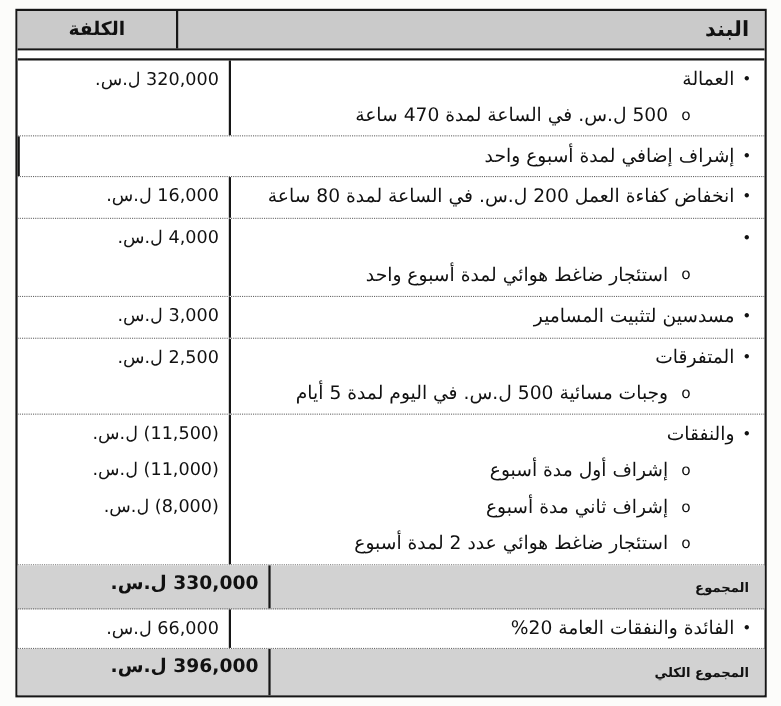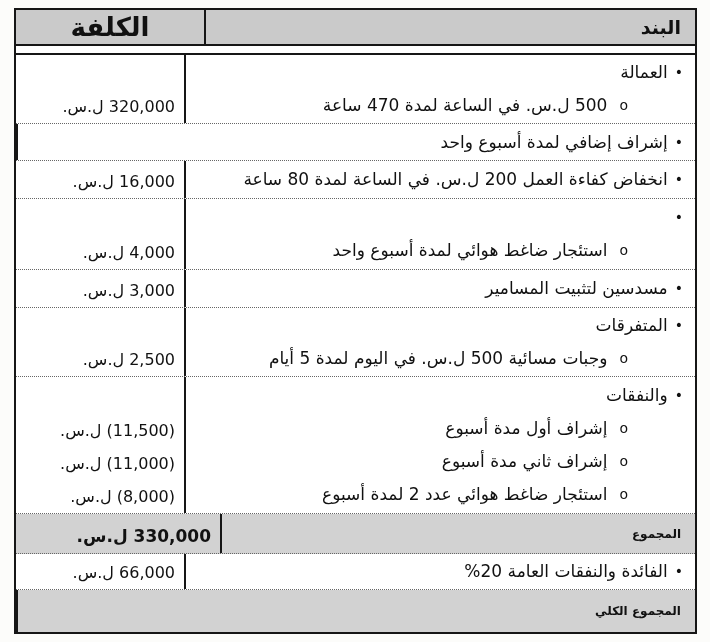--- a/index.html
+++ b/index.html
@@ -31,23 +31,23 @@
     border-bottom: 2px solid #161616;
   }
   .hdr-item {
     flex: 1;
     border-left: 2px solid #161616;
     display: flex; align-items: center;
     padding-left: 6px; padding-right: 14px;
     font-weight: bold; font-size: 19px;
   }
   .hdr-cost {
-    width: 188px;
+    width: 144px;
     display: flex; align-items: center; justify-content: center;
-    font-weight: bold; font-size: 26px;
+    font-weight: bold; font-size: 17px;
   }
 
   
   .gaprow {
     flex: 0 0 9px;
     background: #ffffff;
     border-bottom: 2px solid #161616;
   }
 
   .bodyrows { flex: 1; display: flex; flex-direction: column; }
@@ -55,22 +55,22 @@
   .row { display: flex; border-bottom: 1px dotted #666; }
   .row.last { border-bottom: none; }
 
   .itemcell {
     flex: 1;
     border-left: 2px solid #161616;
     display: flex; flex-direction: column; justify-content: center;
     padding: 1px 12px 1px 8px;
   }
   .costcell {
-    width: 168px;
-    display: flex; flex-direction: column; justify-content: flex-end;
+    width: 192px;
+    display: flex; flex-direction: column; justify-content: flex-start;
     text-align: right;
     padding-right: 9px; padding-left: 4px;
     font-size: 16px;
   }
   .costcell .val { line-height: 33px; white-space: nowrap; }
 
   .mline {
     display: flex; align-items: center; gap: 7px;
     line-height: 33px; font-size: 17px; white-space: nowrap;
   }
@@ -217,17 +217,20 @@
             </div>
           </div>
           <div class="costcell">
             <div class="val">66,000 ل.س.</div>
           </div>
         </div>
         <div class="row total last" style="flex: 1 1 0%;">
           <div class="itemcell">
             <div class="tlabel">المجموع الكلي</div>
           </div>
+          <div class="costcell">
+            <div class="val">396,000 ل.س.</div>
+          </div>
         </div>
       </div>
 
   </div>
 </div>
 
 </body></html>

